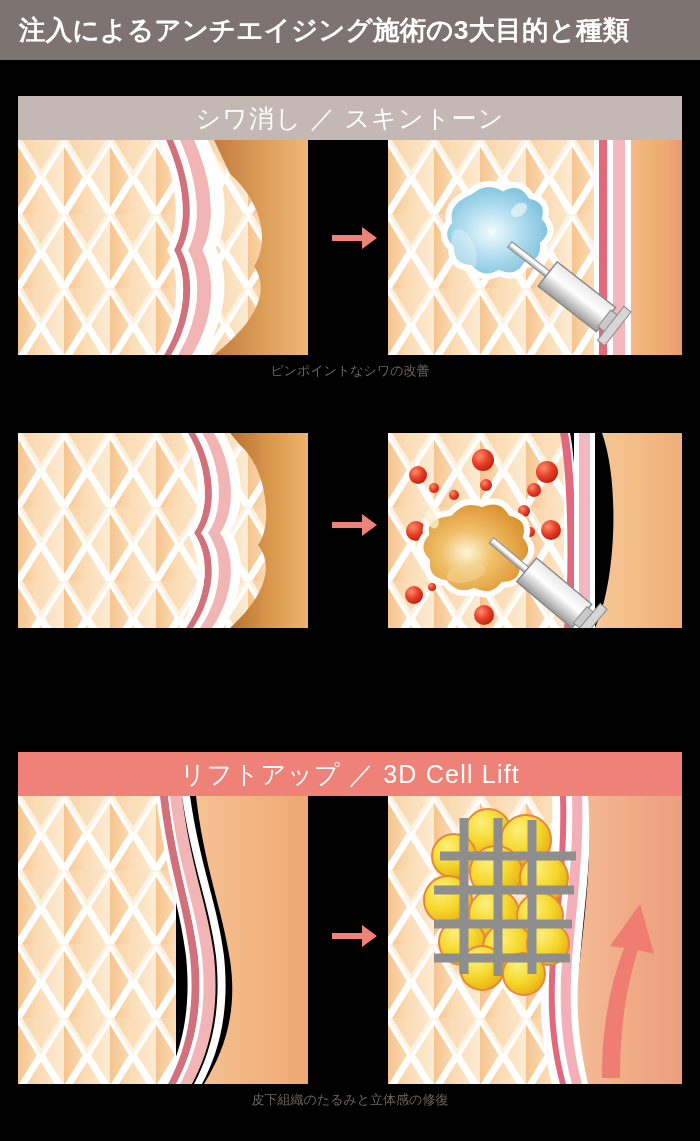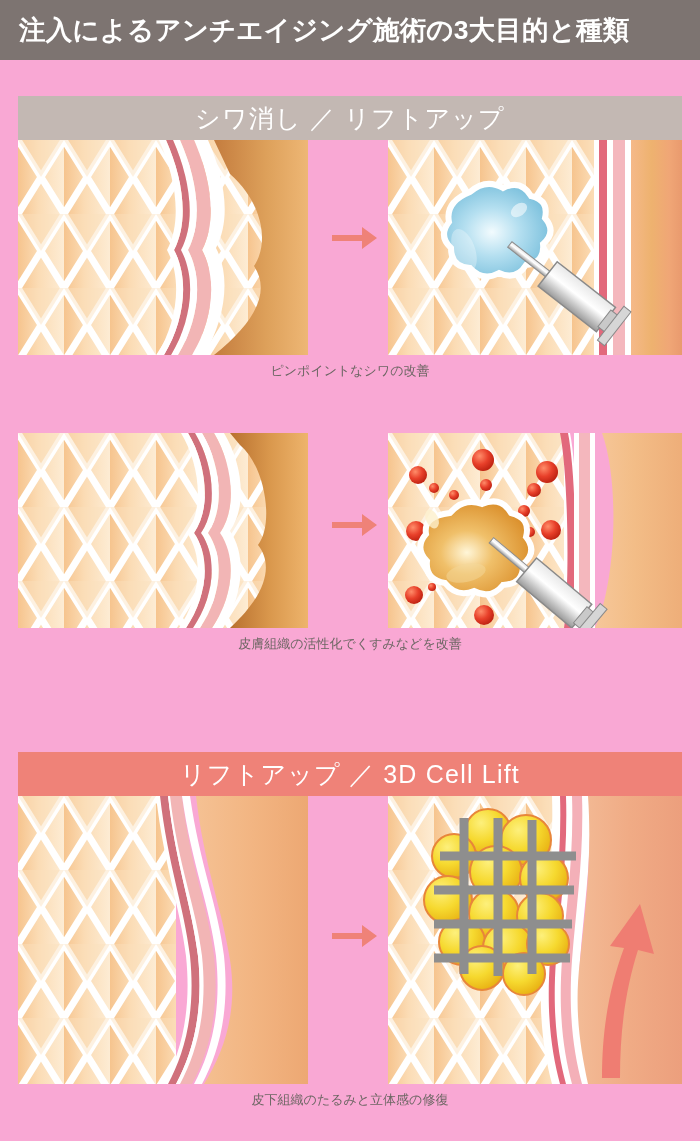--- a/index.html
+++ b/index.html
@@ -4,21 +4,21 @@
 <title>注入によるアンチエイジング施術の3大目的と種類</title>
 <style>
   html,body{margin:0;padding:0;}
   body{
     width:700px;height:1141px;
     background:#ffffff;
     font-family:"Liberation Sans","DejaVu Sans",sans-serif;
     overflow:hidden;
     position:relative;
   }
-  .page{position:relative;width:700px;height:1141px;background:#f9a8d4;}
+  .page{position:relative;width:700px;height:1141px;background:#000000;}
 
   
   .header{
     position:absolute;left:0;top:0;width:700px;height:60px;
     background:#7d7471;
     display:flex;align-items:center;
   }
   .header-title{
     color:#ffffff;
     font-size:26.5px;
@@ -74,21 +74,21 @@
 
 <div class="page">
 
   <div class="header">
     <div class="header-title">注入によるアンチエイジング施術の3大目的と種類</div>
   </div>
 
   <div class="section" id="section-1">
 
     <div class="section-bar bar-taupe">
-      <span class="section-bar-label">シワ消し ／ リフトアップ</span>
+      <span class="section-bar-label">シワ消し ／ スキントーン</span>
     </div>
 
     <div class="section-body" id="body-1">
 
       <div class="illo left">
         <svg width="290" height="215" viewBox="0 0 290 215">
           <defs>
             <linearGradient id="dermis1" x1="0" y1="0" x2="1" y2="0">
               <stop offset="0%" stop-color="#f6c48e"></stop>
               <stop offset="45%" stop-color="#fbdcb5"></stop>
@@ -318,21 +318,20 @@
           <g transform="rotate(40 102 112)">
             <rect x="100" y="104" width="48" height="7" fill="url(#needle1)" stroke="#8d8d8d" stroke-width="1"></rect>
             <rect x="146" y="92" width="72" height="31" fill="url(#needle1)" stroke="#8a8a8a" stroke-width="1.5"></rect>
             <rect x="216" y="97" width="10" height="21" fill="#c9c9c9" stroke="#8a8a8a" stroke-width="1"></rect>
             <rect x="224" y="86" width="9" height="43" fill="#d6d6d6" stroke="#8a8a8a" stroke-width="1"></rect>
           </g>
         </svg>
       </div>
     </div>
 
-    <div class="caption">皮膚組織の活性化でくすみなどを改善</div>
   </div>
 
   <div class="section" id="section-3">
 
     <div class="section-bar bar-coral">
       <span class="section-bar-label">リフトアップ ／ 3D Cell Lift</span>
     </div>
 
     <div class="section-body" id="body-3">
 

